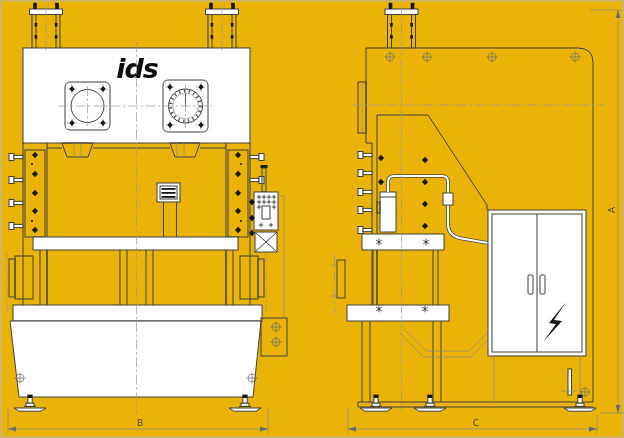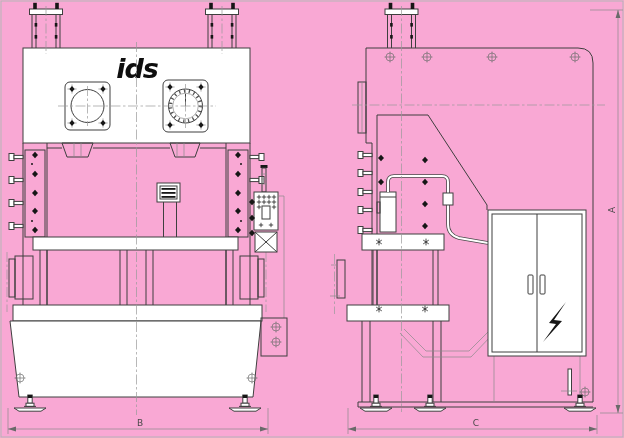--- a/index.html
+++ b/index.html
@@ -1,16 +1,16 @@
 <!DOCTYPE html>
 <html><head>
 <meta charset="utf-8">
 <style>
   html,body{margin:0;padding:0;background:#ffffff;}
-  .stage{width:624px;height:438px;position:relative;background:#f9a8d4;overflow:hidden;}
+  .stage{width:624px;height:438px;position:relative;background:#eab308;overflow:hidden;}
   svg{display:block;}
   .ln{stroke:#3f3f3f;stroke-width:1;fill:none;}
   .lnf{stroke:#3f3f3f;stroke-width:1;fill:#ffffff;}
   .lt{stroke:#8a8a8a;stroke-width:.7;fill:none;}
   .chain{stroke:#999999;stroke-width:.7;fill:none;stroke-dasharray:10 2.5 2.5 2.5;}
   .blk{fill:#161616;stroke:none;}
   .dim{stroke:#8a8a8a;stroke-width:.7;fill:none;}
   .arr{fill:#6a6a6a;stroke:none;}
   .tick{stroke:#222;stroke-width:.8;fill:none;}
   text.dimlbl{font-family:"DejaVu Sans",sans-serif;font-size:9px;fill:#4a4a4a;stroke:none;}

